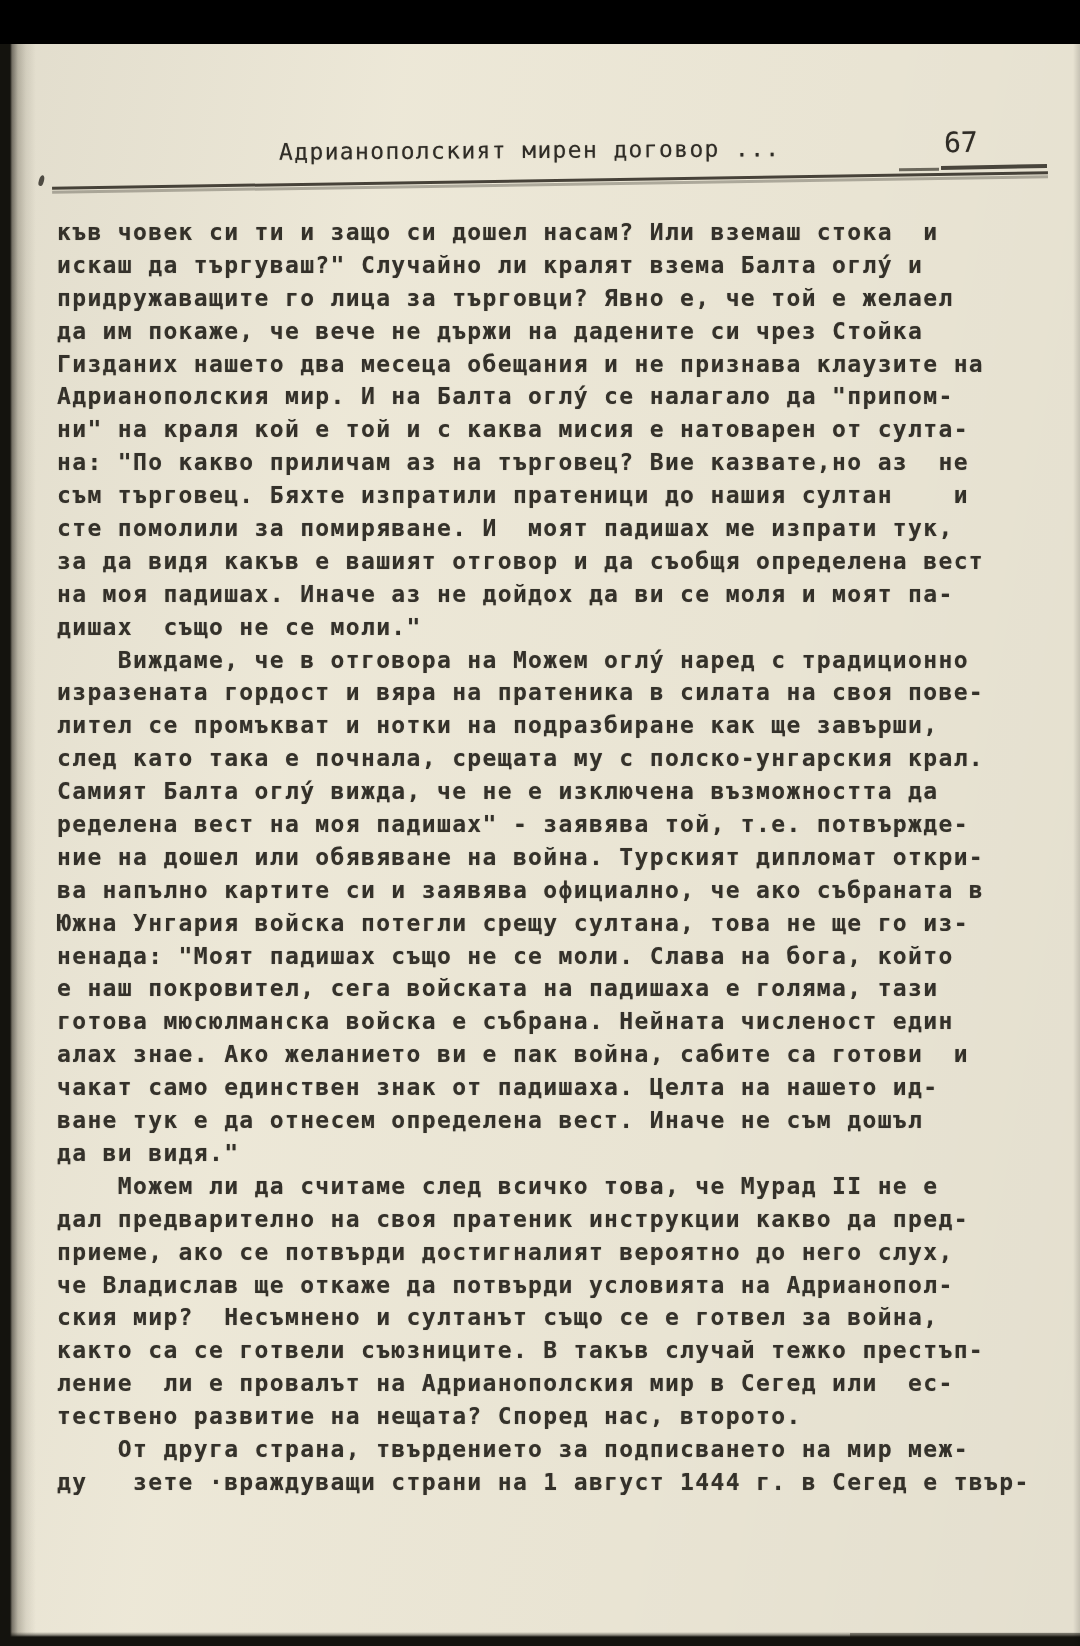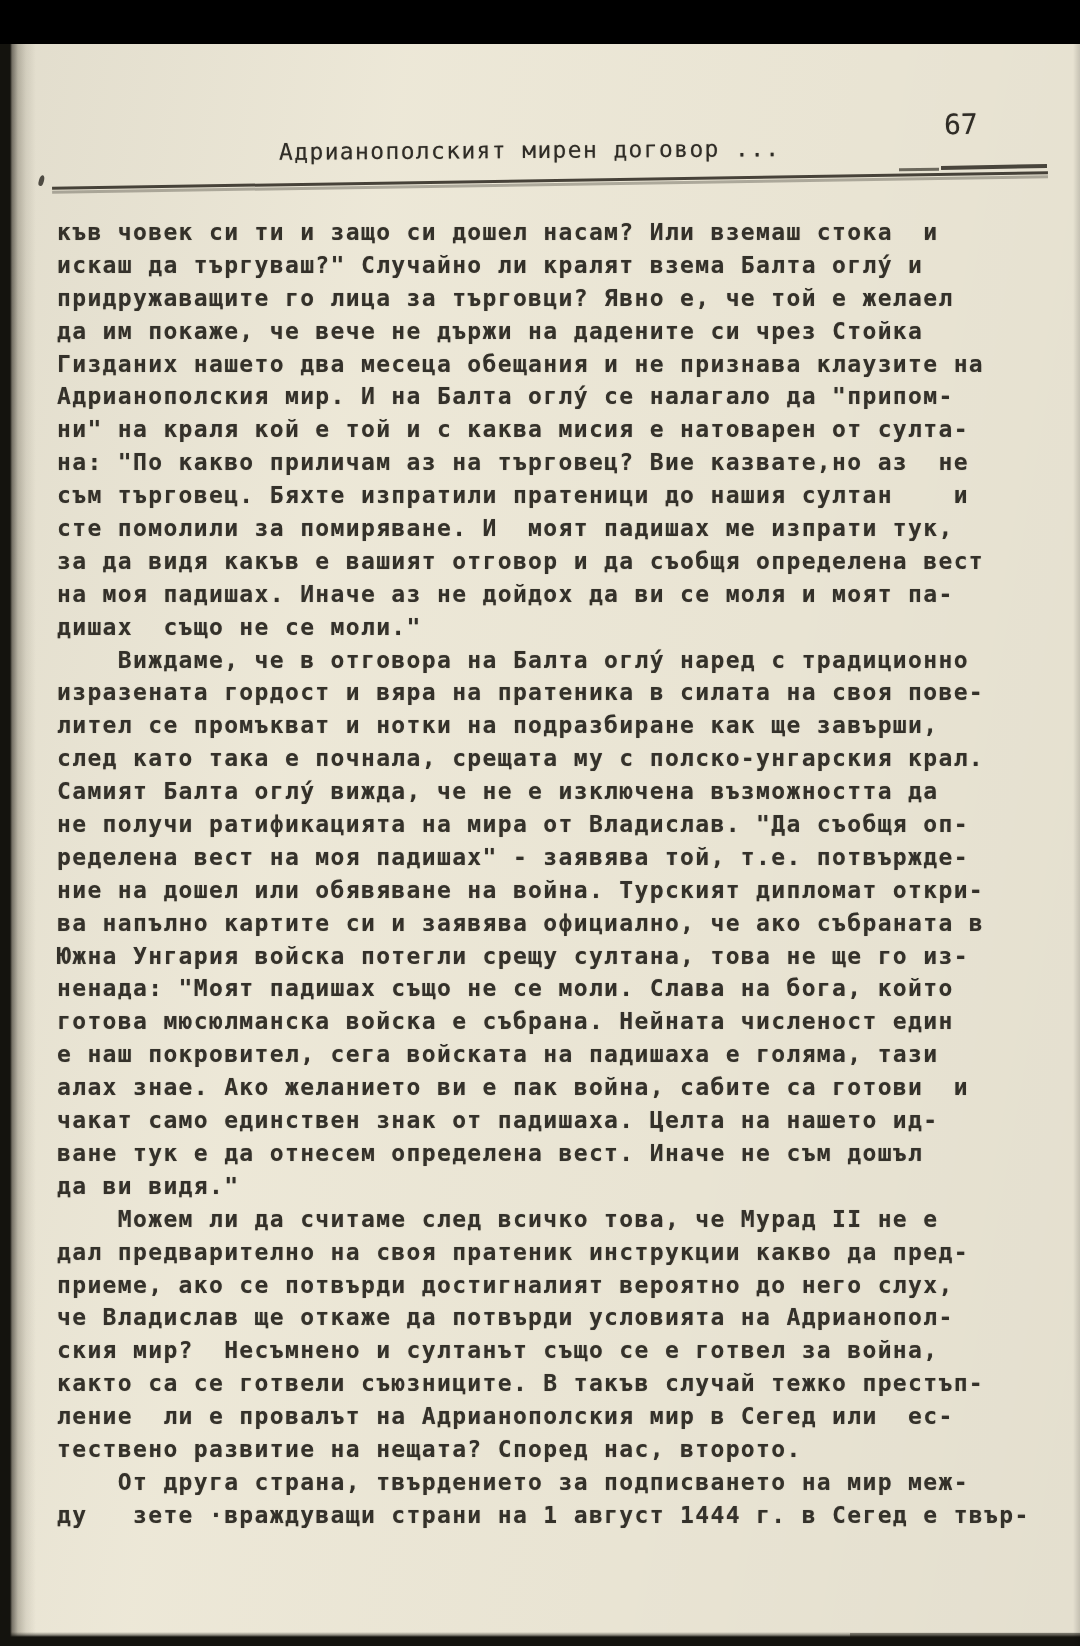--- a/index.html
+++ b/index.html
@@ -49,21 +49,21 @@
   }
   
   .header-title {
     position: absolute; left: 279px; top: 93px;
     font-size: 23px; letter-spacing: 1.35px; white-space: pre;
     color: #2f2c26;
     transform: rotate(-0.4deg);
     text-shadow: 0 0 1px rgba(47,44,38,0.45);
   }
   .page-number {
-    position: absolute; left: 944px; top: 64px;
+    position: absolute; left: 944px; top: 82px;
     font-size: 28px; color: #2f2c26;
     transform: rotate(-1deg);
     text-shadow: 0 0 1px rgba(47,44,38,0.45);
   }
   .rule { position: absolute; background: none; }
   .main-rule {
     left: 52px; top: 135px; width: 996px; height: 0;
     border-top: 3.5px solid rgba(56,52,43,0.92);
     box-shadow: 0 4px 0 rgba(58,54,45,0.35);
     transform: rotate(-0.9deg);
@@ -119,33 +119,32 @@
       <div class="line">да им покаже, че вече не държи на дадените си чрез Стойка</div>
       <div class="line">Гизданих нашето два месеца обещания и не признава клаузите на</div>
       <div class="line">Адрианополския мир. И на Балта оглу́ се налагало да "припом-</div>
       <div class="line">ни" на краля кой е той и с каква мисия е натоварен от султа-</div>
       <div class="line">на: "По какво приличам аз на търговец? Вие казвате,но аз  не</div>
       <div class="line">съм търговец. Бяхте изпратили пратеници до нашия султан    и</div>
       <div class="line">сте помолили за помиряване. И  моят падишах ме изпрати тук,</div>
       <div class="line">за да видя какъв е вашият отговор и да съобщя определена вест</div>
       <div class="line">на моя падишах. Иначе аз не дойдох да ви се моля и моят па-</div>
       <div class="line">дишах  също не се моли."</div>
-      <div class="line">    Виждаме, че в отговора на Балта оглу́ наред с традиционно</div>
+      <div class="line">    Виждаме, че в отговора на Можем оглу́ наред с традиционно</div>
       <div class="line">изразената гордост и вяра на пратеника в силата на своя пове-</div>
       <div class="line">лител се промъкват и нотки на подразбиране как ще завърши,</div>
       <div class="line">след като така е почнала, срещата му с полско-унгарския крал.</div>
       <div class="line">Самият Балта оглу́ вижда, че не е изключена възможността да</div>
-      <div class="line">не получи ратификацията на мира от Владислав. "Да съобщя оп-</div>
       <div class="line">ределена вест на моя падишах" - заявява той, т.е. потвържде-</div>
       <div class="line">ние на дошел или обявяване на война. Турският дипломат откри-</div>
       <div class="line">ва напълно картите си и заявява официално, че ако събраната в</div>
       <div class="line">Южна Унгария войска потегли срещу султана, това не ще го из-</div>
       <div class="line">ненада: "Моят падишах също не се моли. Слава на бога, който</div>
+      <div class="line">е наш покровител, сега войската на падишаха е голяма, тази</div>
       <div class="line">готова мюсюлманска войска е събрана. Нейната численост един</div>
-      <div class="line">е наш покровител, сега войската на падишаха е голяма, тази</div>
       <div class="line">алах знае. Ако желанието ви е пак война, сабите са готови  и</div>
       <div class="line">чакат само единствен знак от падишаха. Целта на нашето ид-</div>
       <div class="line">ване тук е да отнесем определена вест. Иначе не съм дошъл</div>
       <div class="line">да ви видя."</div>
       <div class="line">    Можем ли да считаме след всичко това, че Мурад II не е</div>
       <div class="line">дал предварително на своя пратеник инструкции какво да пред-</div>
       <div class="line">приеме, ако се потвърди достигналият вероятно до него слух,</div>
       <div class="line">че Владислав ще откаже да потвърди условията на Адрианопол-</div>
       <div class="line">ския мир?  Несъмнено и султанът също се е готвел за война,</div>
       <div class="line">както са се готвели съюзниците. В такъв случай тежко престъп-</div>

